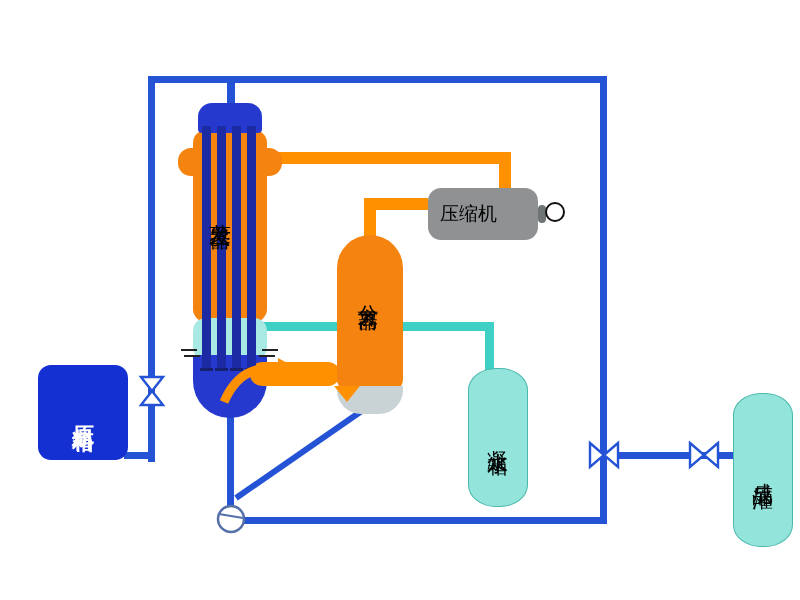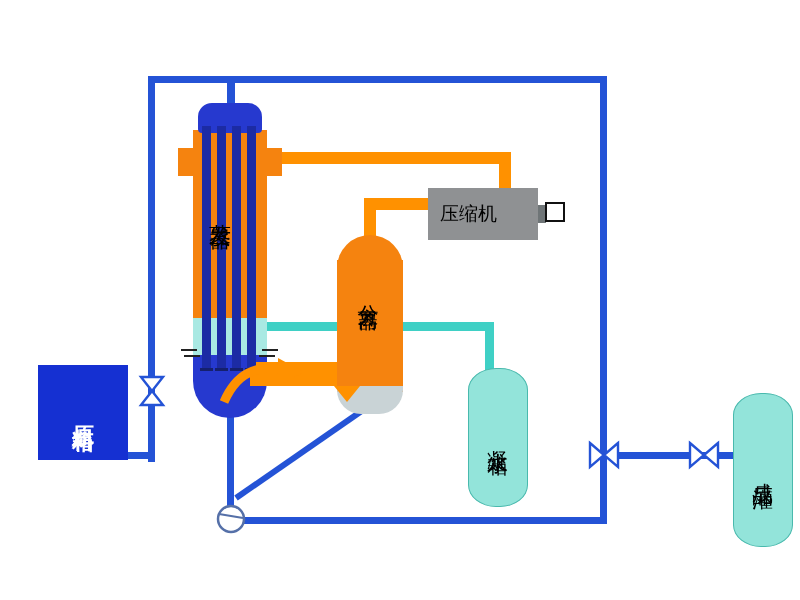--- a/index.html
+++ b/index.html
@@ -7,21 +7,21 @@
     position:relative;width:800px;height:600px;background:#ffffff;overflow:hidden;
     font-family:"Liberation Sans","DejaVu Sans",sans-serif;
   }
   
   .pipe{position:absolute;z-index:1;}
   .pipe.blue{background:var(--pipe-blue);}
   .pipe.orange{background:var(--orange-pipe);}
   .pipe.cyan{background:var(--cyan-pipe);}
   svg.overlay{position:absolute;z-index:2;overflow:visible;}
   
-  .vessel{position:absolute;z-index:3;}
+  .vessel{position:absolute;z-index:3;border-radius:13px;}
   .evap-flange{background:var(--orange);}
   .evap-body{background:var(--orange);}
   .evap-cap{background:var(--vessel-blue);border-radius:14px 14px 4px 4px;}
   .evap-cyan{background:var(--evap-cyan);}
   .evap-bottom{background:var(--vessel-blue);border-radius:0 0 37px 37px;}
   .tube{position:absolute;z-index:4;background:var(--tube-navy);width:9px;}
   .tube-end{position:absolute;z-index:5;background:#15206e;height:3px;width:13px;}
   .level-mark{position:absolute;z-index:5;background:#222;height:2px;width:16px;}
   .sep-dome{background:var(--orange);border-radius:33px 33px 0 0;}
   .sep-body{background:var(--orange);}

